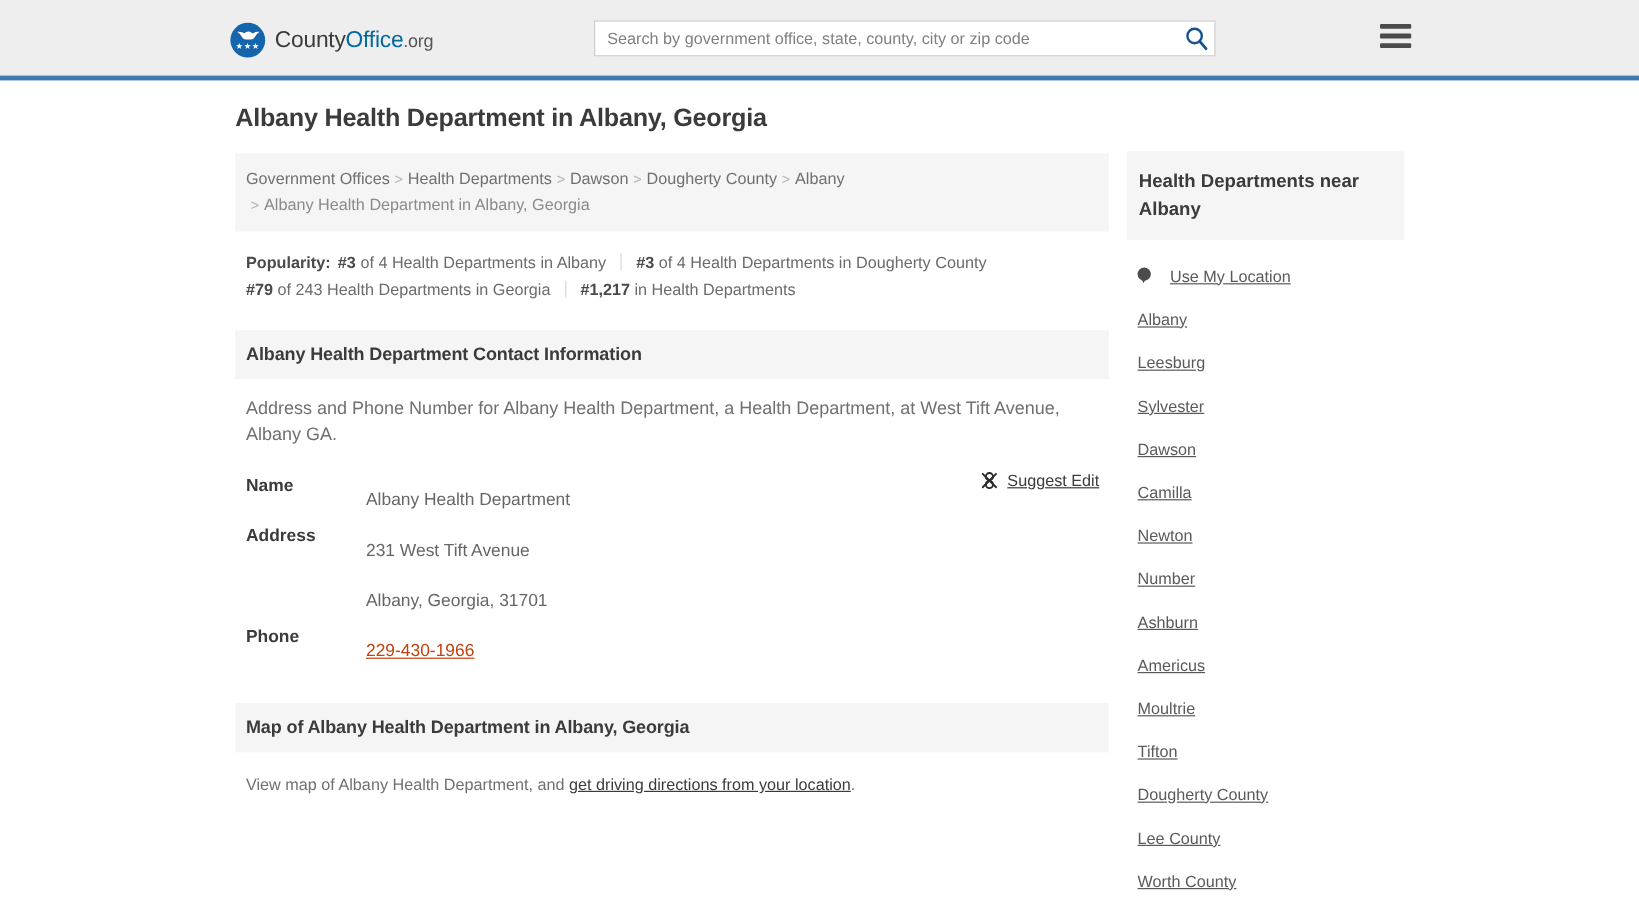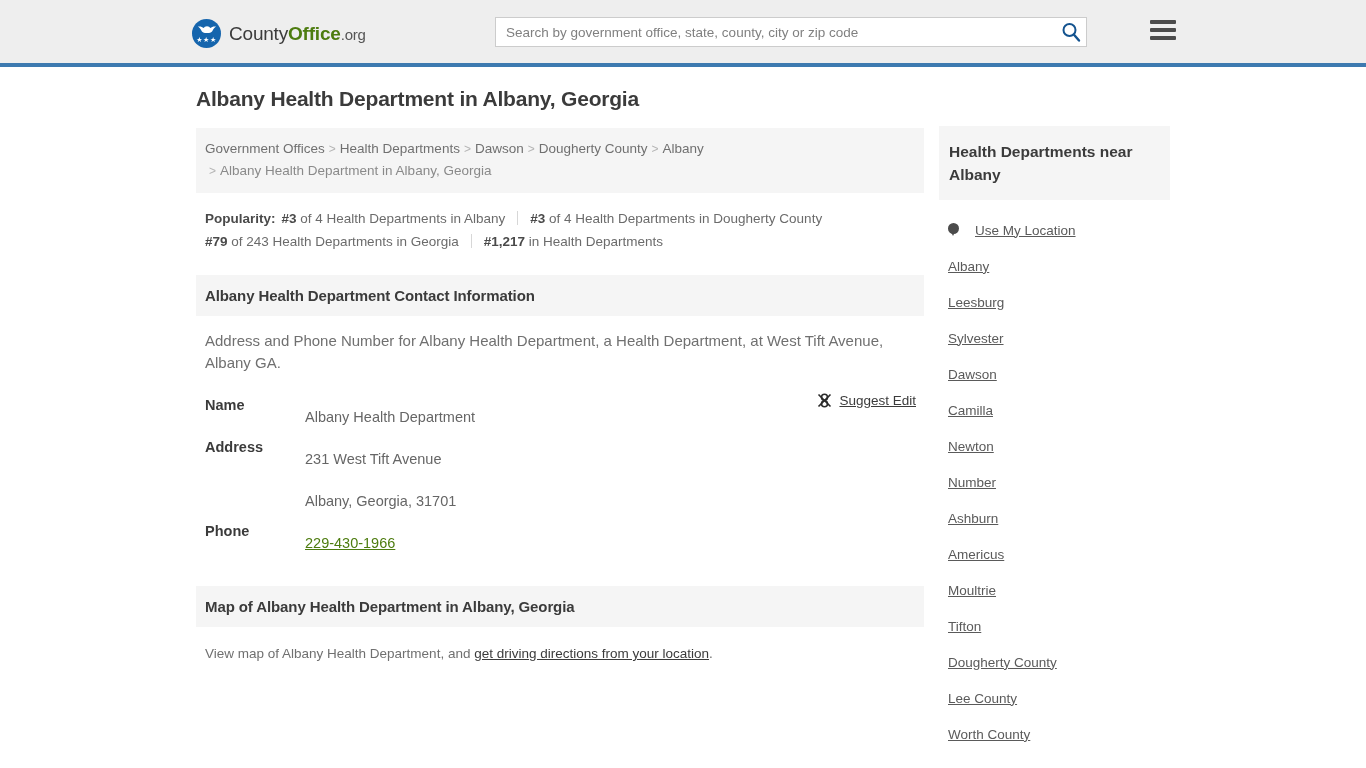--- a/index.html
+++ b/index.html
@@ -61,29 +61,29 @@
     line-height: 7px;
   }
   .brand-text {
     margin-left: 8px;
     font-size: 19px;
     line-height: 19px;
     color: #3b3b3b;
     letter-spacing: -0.2px;
     white-space: nowrap;
   }
-  .brand-text .b-office { color: #4d7c0f; font-weight: bold; }
+  .brand-text .b-office { color: #0369a1; font-weight: normal; }
   .brand-text .b-county { font-weight: normal; }
   .brand-text .b-org { font-size: 15px; color: #555; }
 
   .search-wrap {
     position: absolute;
     left: 495px;
     top: 17px;
-    width: 592px;
+    width: 518px;
     height: 30px;
   }
   .search-input {
     width: 100%;
     height: 30px;
     border: 1px solid #cccccc;
     background: #ffffff;
     padding: 0 40px 0 10px;
     font-family: "Liberation Sans", sans-serif;
     font-size: 13.5px;
@@ -224,21 +224,21 @@
     font-weight: bold;
     color: #3b3b3b;
     padding-left: 9px;
   }
   .c-val {
     color: #666666;
     flex: 1 1 auto;
     margin-top: 12px;
   }
   .c-val a {
-    color: #4d7c0f;
+    color: #c2410c;
     text-decoration: underline;
   }
   .suggest-edit {
     position: absolute;
     right: 8px;
     top: 3px;
     display: flex;
     align-items: center;
     gap: 7px;
     font-size: 13.5px;

